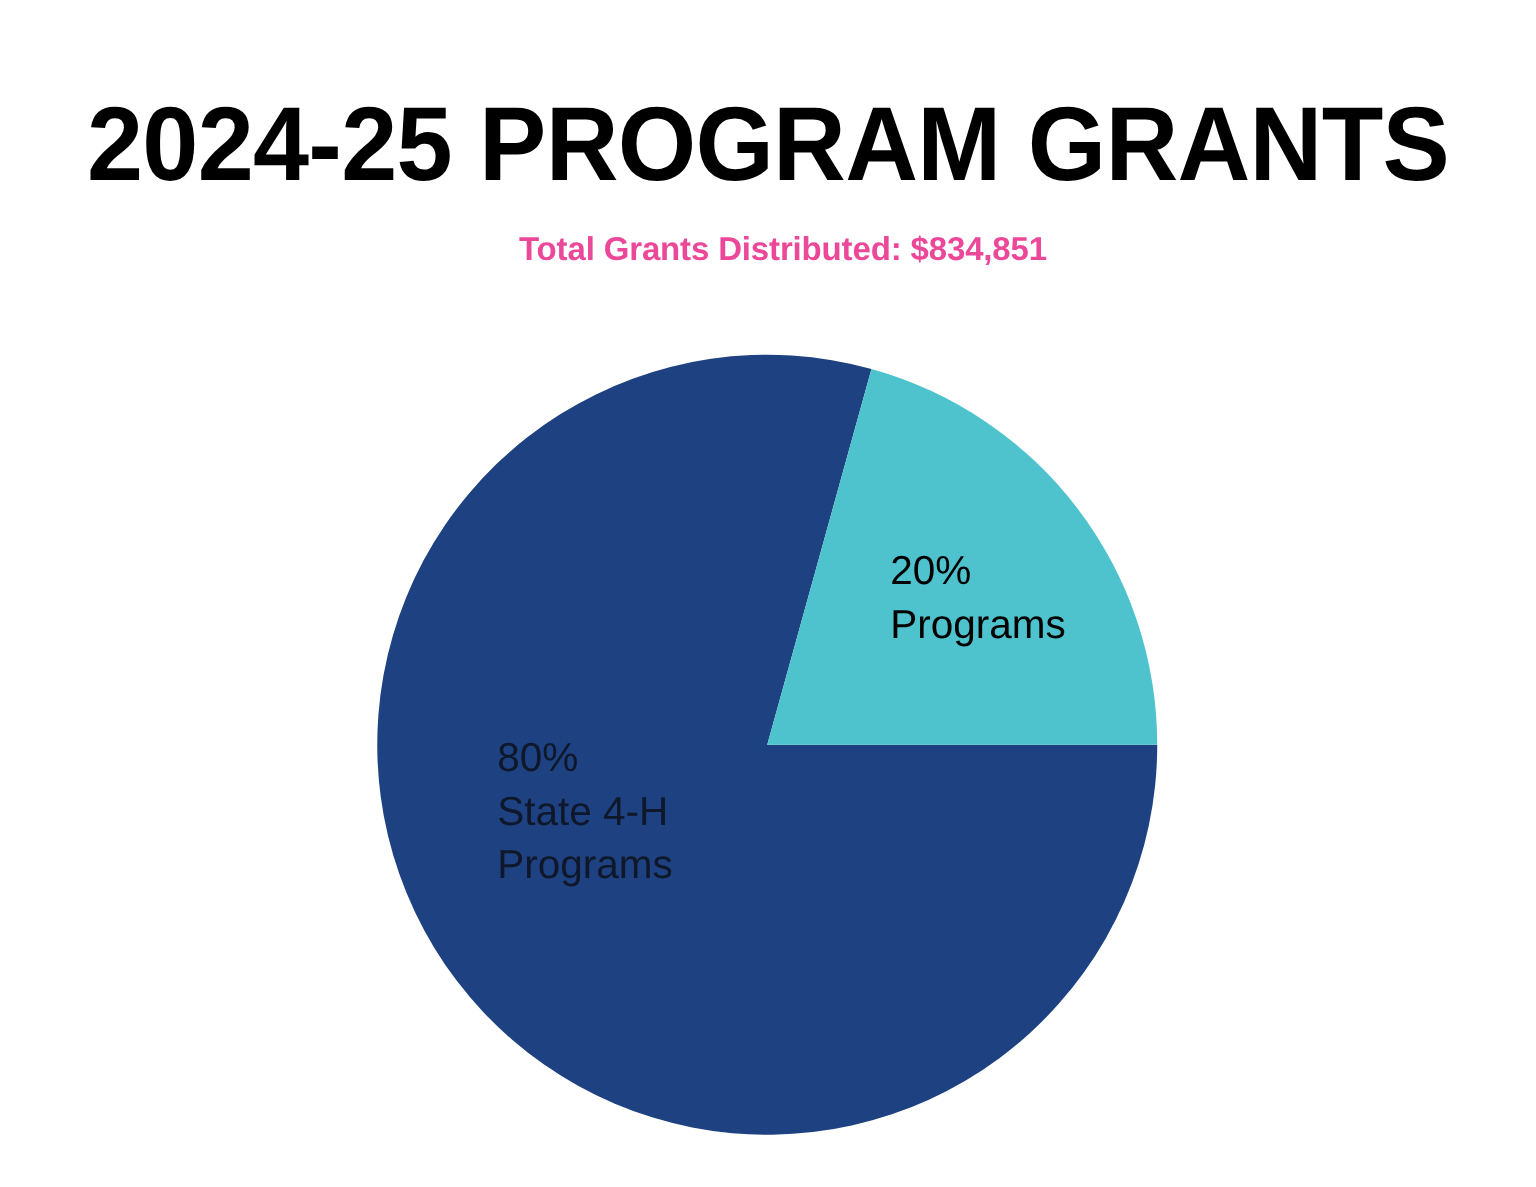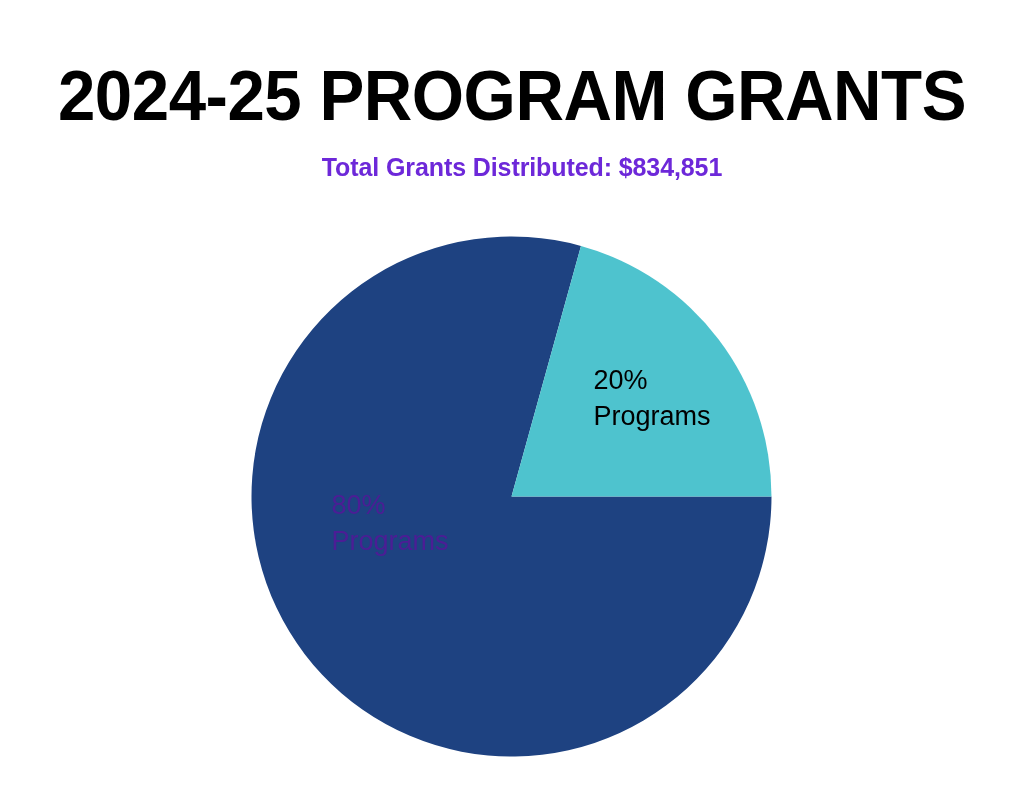--- a/index.html
+++ b/index.html
@@ -44,24 +44,24 @@
     color: #000000;
     transform: scaleX(0.96);
     transform-origin: center top;
     white-space: nowrap;
   }
 
   .chart-subtitle {
     margin: 0;
     padding-top: 22px;
     font-family: "Liberation Sans", sans-serif;
-    font-size: 25px;
+    font-size: 22px;
     font-weight: 700;
     letter-spacing: -0.1px;
-    color: #6d28d9;
+    color: #ec4899;
     white-space: nowrap;
     padding-left: 20px;
   }
 
   
   .pie-area {
     position: absolute;
     left: 0;
     top: 0;
     width: 1024px;
@@ -113,22 +113,23 @@
 
   <div class="pie-area">
     <svg class="pie-svg" width="1024" height="791" viewBox="0 0 1024 791">
 
       <path fill="#1e4281" d="M 511.5 496.5 L 771.50 496.50 A 260 260 0 1 1 580.98 245.96 Z"></path>
 
       <path fill="#4ec3ce" d="M 511.5 496.5 L 580.98 245.96 A 260 260 0 0 1 771.50 496.50 Z"></path>
     </svg>
   </div>
 
-  <div class="slice-label" id="label-state" style="color: #4c1d95;">
+  <div class="slice-label" id="label-state" style="color: #0f172a;">
     <span class="pct">80%</span>
+    <span class="l1">State 4-H</span>
     <span class="l2">Programs</span>
   </div>
 
   <div class="slice-label" id="label-county" style="color: rgb(0, 0, 0);">
     <span class="pct">20%</span>
     <span class="l2">Programs</span>
   </div>
 
 </div>
 

